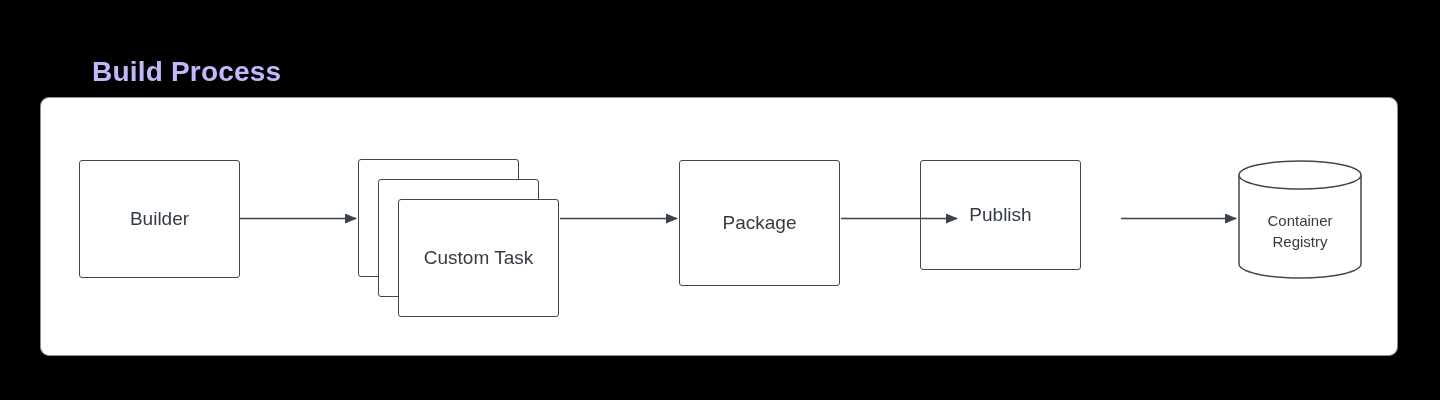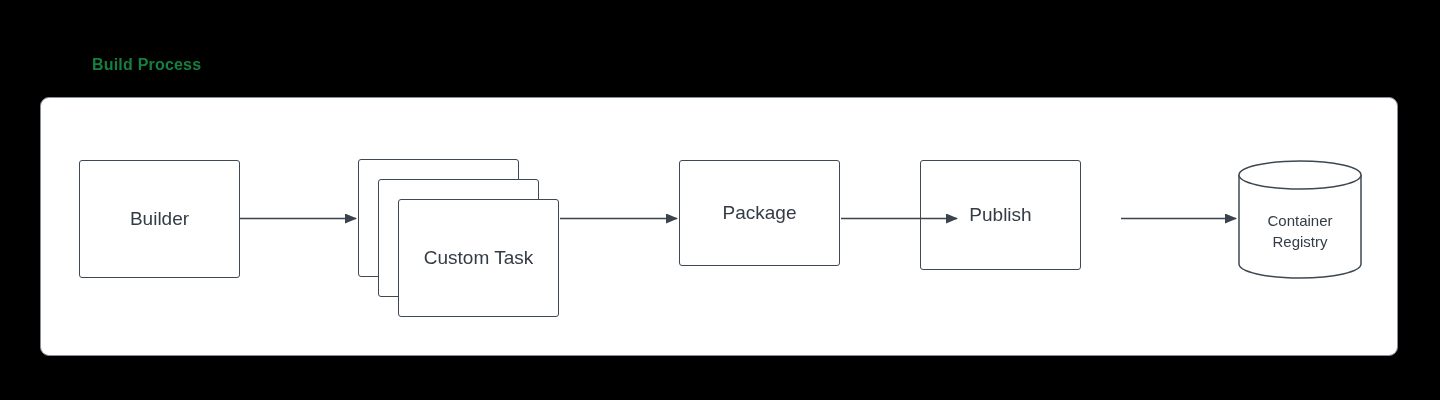--- a/index.html
+++ b/index.html
@@ -12,23 +12,23 @@
     width: 1440px;
     height: 400px;
     background: #000000;
     overflow: hidden;
     font-family: "Liberation Sans", sans-serif;
   }
   .diagram-title {
     position: absolute;
     left: 92px;
     top: 56px;
-    font-size: 16px;
+    font-size: 28px;
     font-weight: 600;
-    color: #15803d;
+    color: #c4b5fd;
     letter-spacing: 0.2px;
   }
   .panel {
     position: absolute;
     left: 40px;
     top: 97px;
     width: 1358px;
     height: 259px;
     background: #ffffff;
     border: 1px solid #878f98;
@@ -45,21 +45,21 @@
     align-items: center;
     justify-content: center;
     font-size: 19px;
     color: #333c46;
     text-align: center;
   }
   .node-builder  { left: 79px;  top: 160px; width: 161px; height: 118px; }
   .stack-back    { left: 358px; top: 159px; width: 161px; height: 118px; z-index: 1; }
   .stack-middle  { left: 378px; top: 179px; width: 161px; height: 118px; z-index: 2; }
   .stack-front   { left: 398px; top: 199px; width: 161px; height: 118px; z-index: 3; }
-  .node-package  { left: 679px; top: 160px; width: 161px; height: 106px; text-align: right; }
+  .node-package  { left: 679px; top: 160px; width: 161px; height: 126px; text-align: right; }
   .node-publish  { left: 920px; top: 160px; width: 161px; height: 110px; }
   .cylinder {
     position: absolute;
     left: 1238px;
     top: 160px;
     width: 124px;
     height: 119px;
   }
   .cylinder-label {
     position: absolute;

